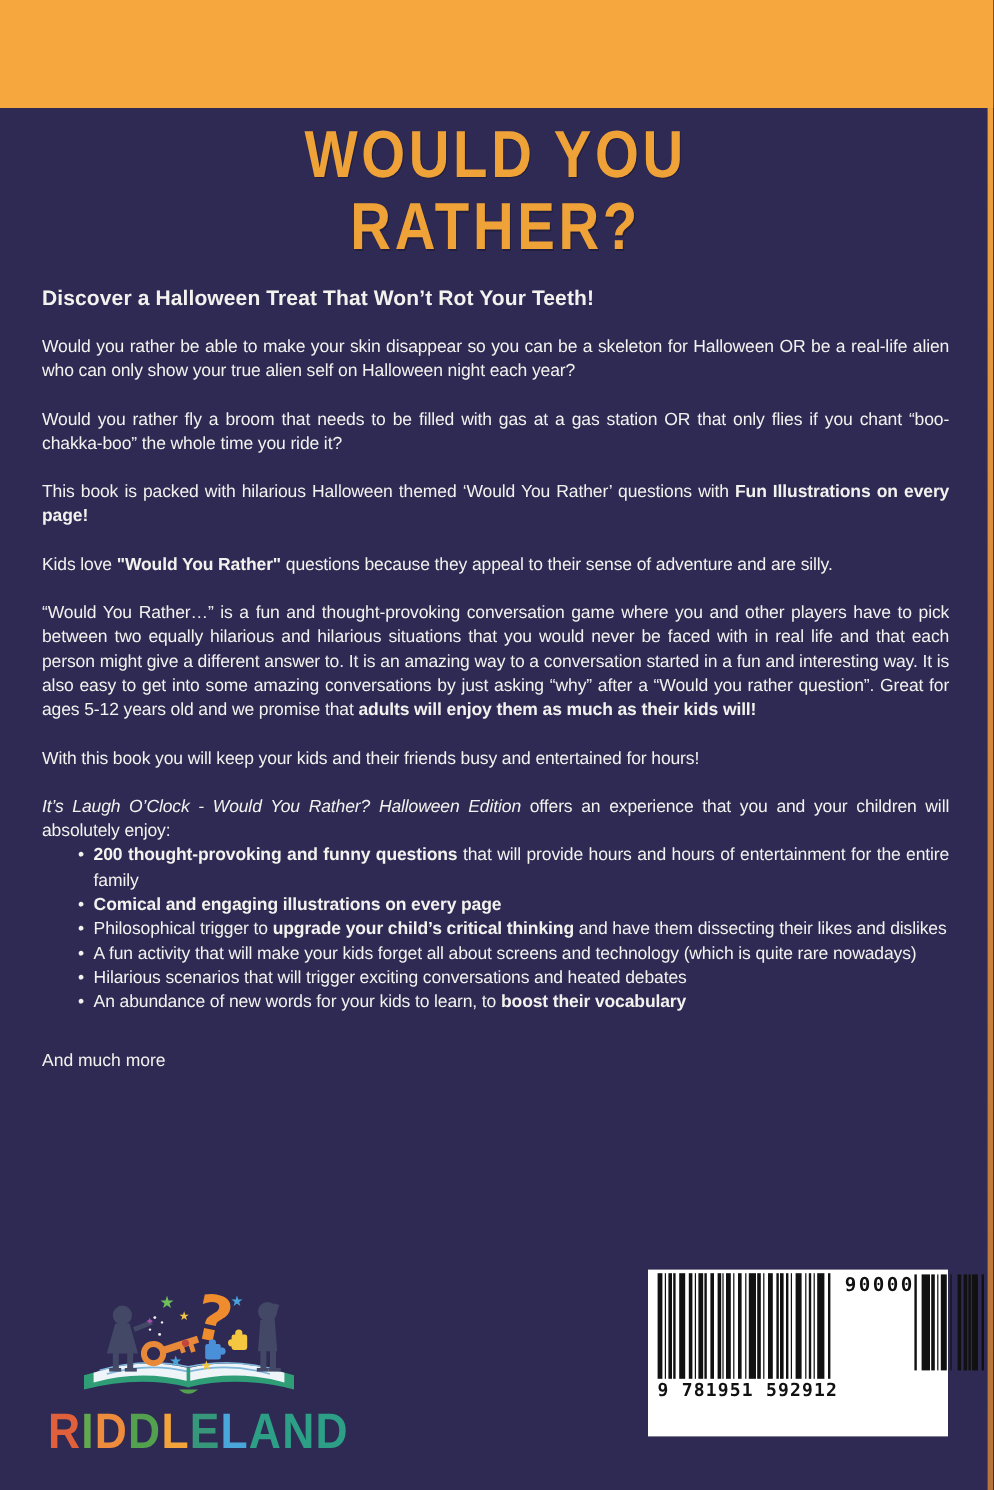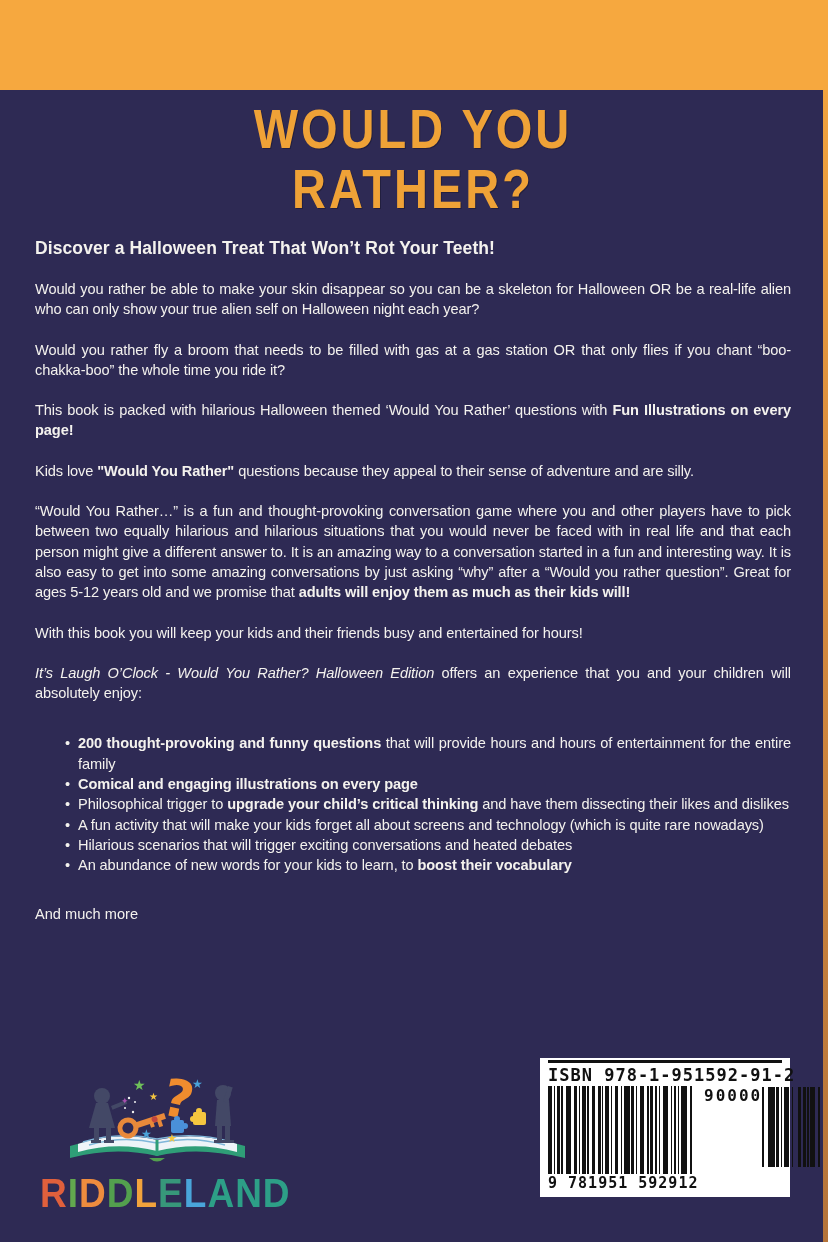--- a/index.html
+++ b/index.html
@@ -63,21 +63,20 @@
     margin-top: 20px;
     font-size: 14.6px;
     line-height: 20.3px;
     text-align: justify;
     letter-spacing: -0.1px;
   }
   .body-text .b { font-weight: 700; }
   .body-text .i { font-style: italic; }
 
   ul.features {
-    margin-top: 30px;
     list-style: none;
     padding-left: 30px;
   }
   ul.features li {
     position: relative;
     font-size: 14.6px;
     line-height: 20.3px;
     text-align: justify;
     padding-left: 13px;
     letter-spacing: -0.1px;
@@ -266,21 +265,20 @@
         <circle cx="84" cy="30" r="1.2"></circle>
           <circle cx="90" cy="34" r="1"></circle>
           <circle cx="80" cy="40" r="1"></circle>
           <circle cx="88" cy="44" r="1.2"></circle>
       </g>
     </svg>
     <div class="logo-word" id="logo-word"><span style="color: rgb(224, 96, 60);">R</span><span style="color: rgb(98, 168, 78);">I</span><span style="color: rgb(238, 140, 62);">D</span><span style="color: rgb(83, 160, 78);">D</span><span style="color: rgb(242, 163, 60);">L</span><span style="color: rgb(55, 151, 122);">E</span><span style="color: rgb(73, 165, 218);">L</span><span style="color: rgb(45, 159, 135);">A</span><span style="color: rgb(45, 159, 135);">N</span><span style="color: rgb(45, 159, 135);">D</span></div>
   </div>
 
   <div class="barcode-box">
-    <div class="isbn-line">ISBN 978-1-951592-91-2</div>
     <div class="barcode-row">
       <div class="main-bc">
         <div class="main-bars" id="main-bars">
             <div class="bar" style="width: 4.39604px;"></div>
             <div class="gap" style="width: 1.46535px;"></div>
             <div class="bar" style="width: 1.46535px;"></div>
             <div class="gap" style="width: 1.46535px;"></div>
             <div class="bar" style="width: 2.93069px;"></div>
             <div class="gap" style="width: 1.46535px;"></div>
             <div class="bar" style="width: 1.46535px;"></div>

